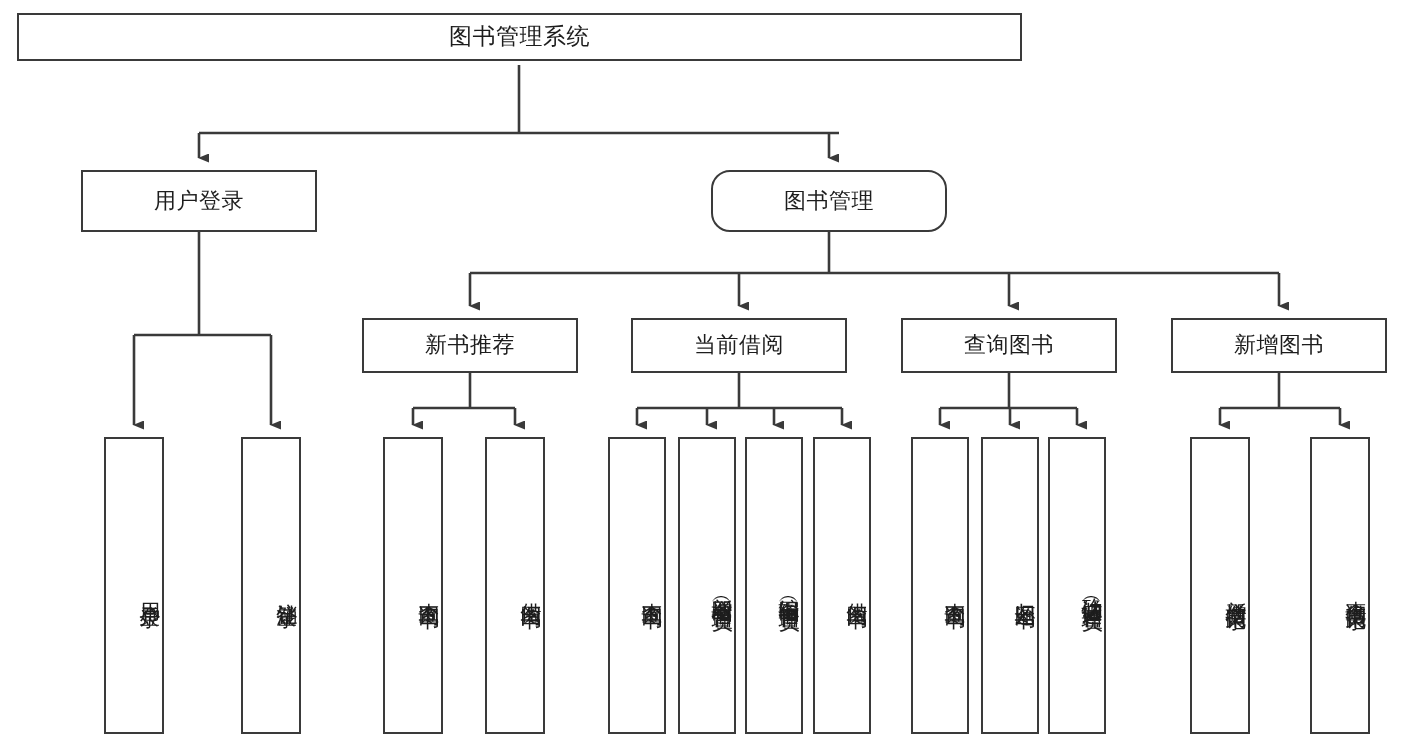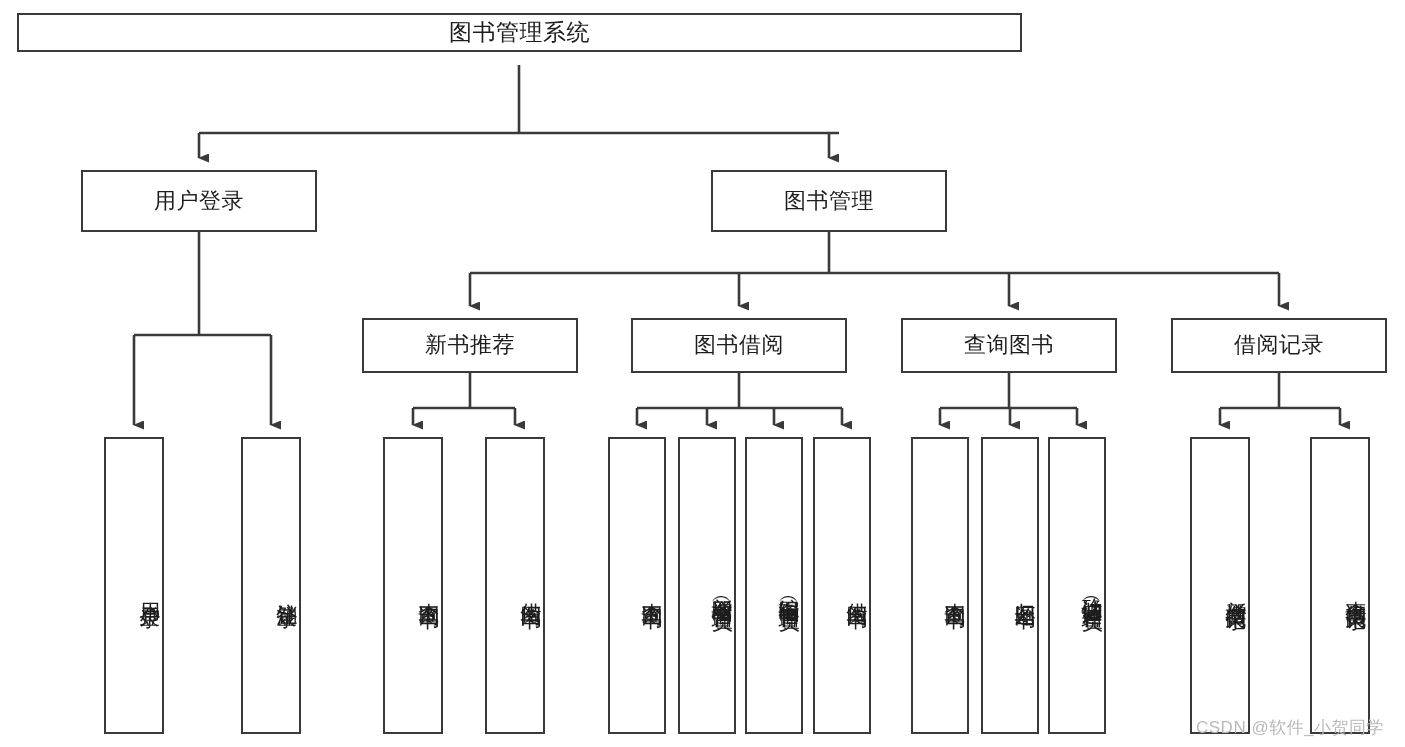--- a/index.html
+++ b/index.html
@@ -112,42 +112,42 @@
       <path d="M1010,408 L1010,425" marker-end="url(#arrow)"></path>
       <path d="M1077,408 L1077,425" marker-end="url(#arrow)"></path>
 
       <path d="M1279,373 L1279,408"></path>
       <path d="M1220,408 L1340,408"></path>
       <path d="M1220,408 L1220,425" marker-end="url(#arrow)"></path>
       <path d="M1340,408 L1340,425" marker-end="url(#arrow)"></path>
     </g>
   </svg>
 
-  <div class="node root" style="left:17px; top:13px; width:1005px; height:39px;">
+  <div class="node root" style="left:17px; top:13px; width:1005px; height:48px;">
     <span>图书管理系统</span>
   </div>
 
   <div class="node" style="left:81px; top:170px; width:236px; height:62px;">
     <span>用户登录</span>
   </div>
-  <div class="node" style="left:711px; top:170px; width:236px; height:62px;">
+  <div class="node" style="left:711px; top:170px; width:236px; height:62px;border-radius:19px;">
     <span>图书管理</span>
   </div>
 
   <div class="node" style="left:362px; top:318px; width:216px; height:55px;text-align:center;">
     <span>新书推荐</span>
   </div>
   <div class="node" style="left:631px; top:318px; width:216px; height:55px;">
-    <span>图书借阅</span>
+    <span>当前借阅</span>
   </div>
   <div class="node" style="left:901px; top:318px; width:216px; height:55px;">
     <span>查询图书</span>
   </div>
   <div class="node" style="left:1171px; top:318px; width:216px; height:55px;">
-    <span>借阅记录</span>
+    <span>新增图书</span>
   </div>
 
   <div class="node leaf" style="left:104px; top:437px; width:60px; height:297px;">
     <span class="vtext">用户登录</span>
   </div>
   <div class="node leaf" style="left:241px; top:437px; width:60px; height:297px;">
     <span class="vtext">注销登录</span>
   </div>
   <div class="node leaf" style="left:383px; top:437px; width:60px; height:297px;">
     <span class="vtext">查询图书</span>
@@ -176,15 +176,14 @@
   <div class="node leaf" style="left:1048px; top:437px; width:58px; height:297px;">
     <span class="vtext">确认归还（管理员）</span>
   </div>
   <div class="node leaf" style="left:1190px; top:437px; width:60px; height:297px;">
     <span class="vtext">新增借阅记录</span>
   </div>
   <div class="node leaf" style="left:1310px; top:437px; width:60px; height:297px;">
     <span class="vtext">查询借阅记录</span>
   </div>
 
-  <div class="watermark" style="left:1196px; top:716px;">CSDN @软件_小贺同学</div>
 
 </div>
 
 </body></html>

